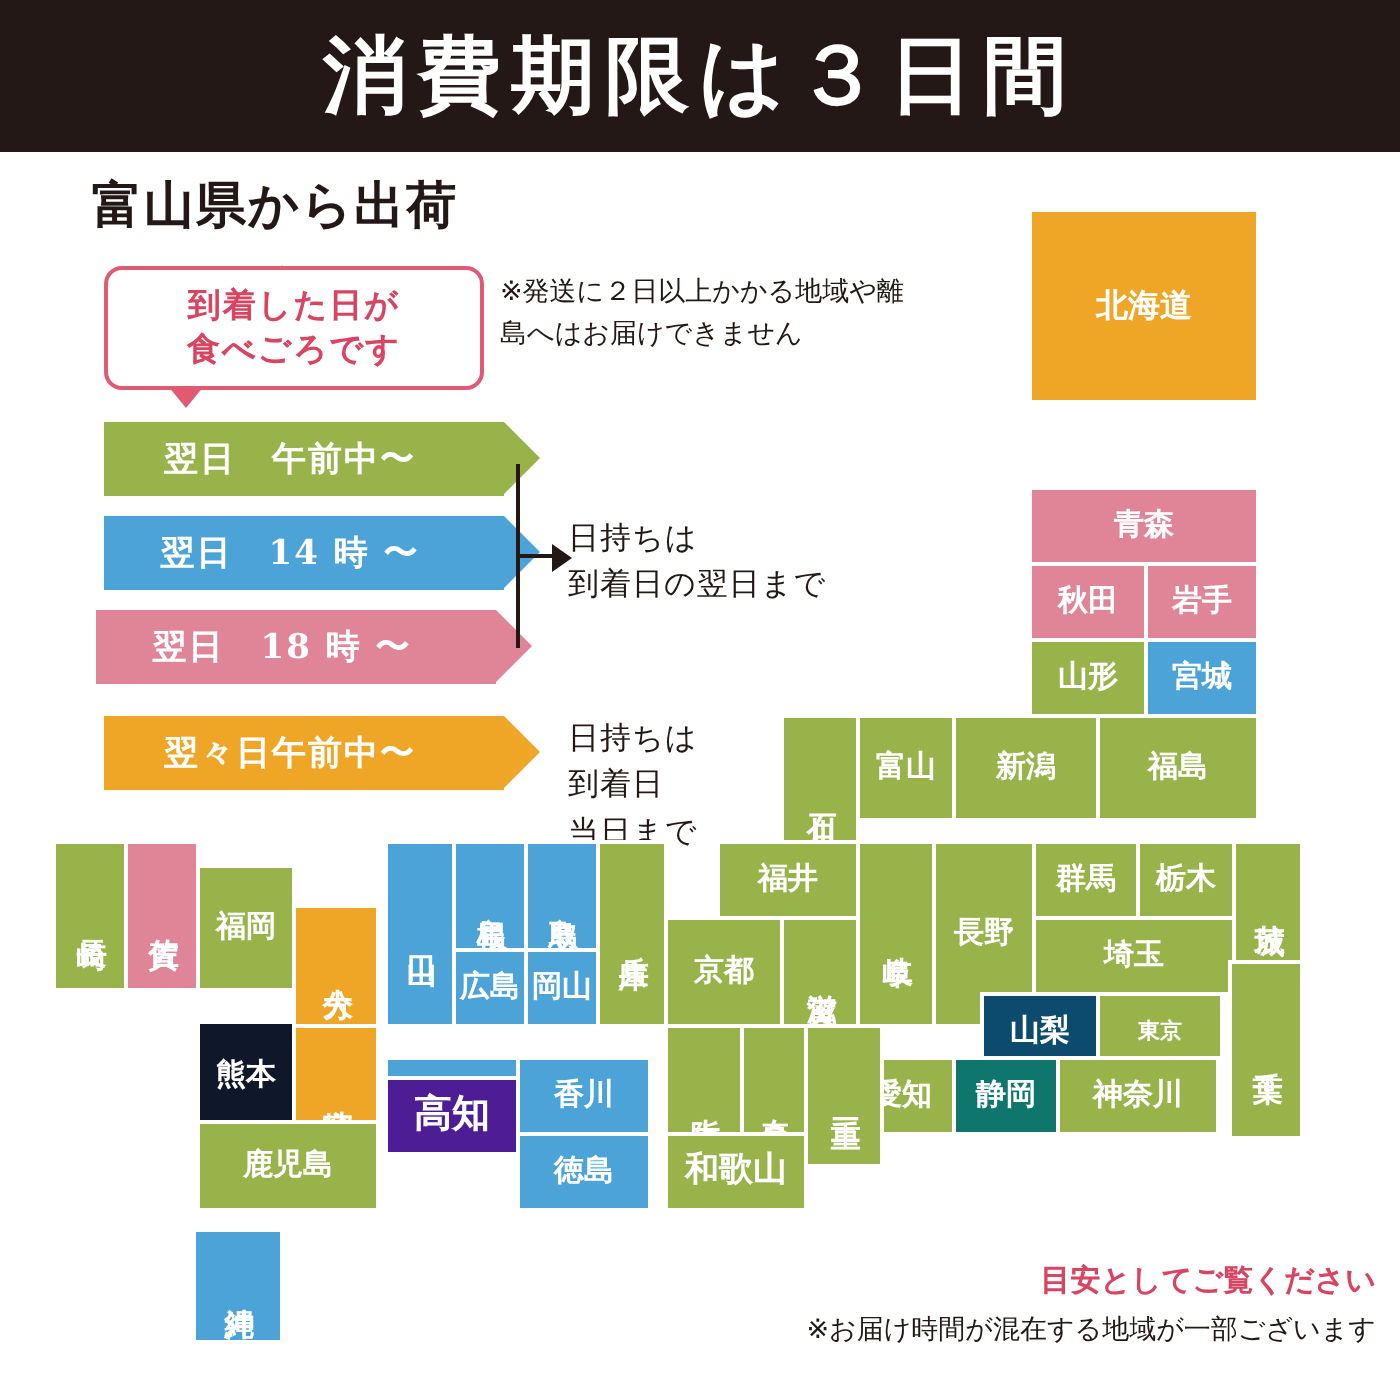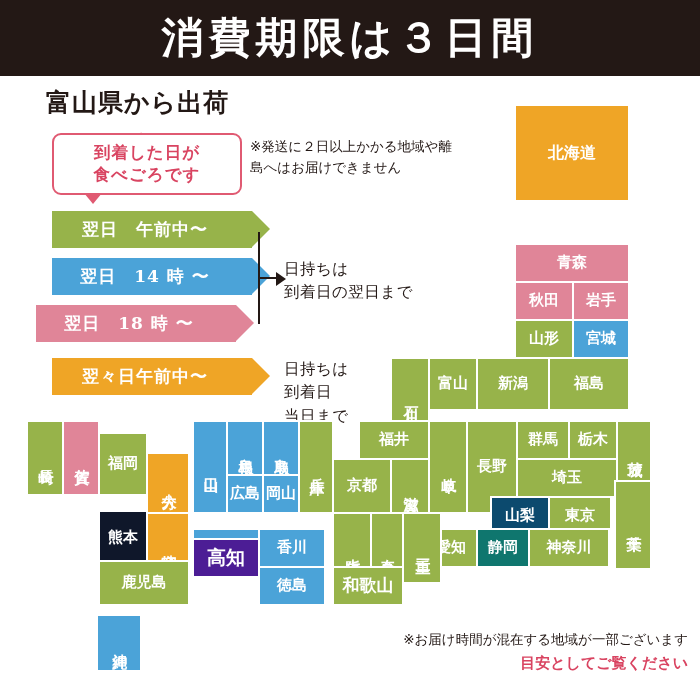--- a/index.html
+++ b/index.html
@@ -99,21 +99,21 @@
     position: absolute;
     right: -18px; top: 0;
     width: 0; height: 0;
     border-top: 18.5px solid transparent;
     border-bottom: 18.5px solid transparent;
   }
   #pill-0 { left: 52px; top: 211px; width: 186px; background: #97b34a; }
   #pill-0:after { border-left: 18px solid #97b34a; }
   #pill-1 { left: 52px; top: 258px; width: 186px; background: #4ba3d8; }
   #pill-1:after { border-left: 18px solid #4ba3d8; }
-  #pill-2 { left: 36px; top: 305px; width: 186px; background: #e08598; }
+  #pill-2 { left: 48px; top: 305px; width: 186px; background: #e08598; }
   #pill-2:after { border-left: 18px solid #e08598; }
   #pill-3 { left: 52px; top: 358px; width: 186px; background: #efa526; }
   #pill-3:after { border-left: 18px solid #efa526; }
 
   
   #brace-1 { left: 258px; top: 277px; width: 22px; height: 0; border-top: 2px solid #231815; }
   #brace-1b { left: 258px; top: 232px; width: 2px; height: 92px; background: #231815; }
   #brace-1c { left: 276px; top: 272px; width: 0; height: 0;
     border-top: 7px solid transparent; border-bottom: 7px solid transparent;
     border-left: 10px solid #231815; }
@@ -261,21 +261,21 @@
       </div>
       <div class="pref" style="left: 616px; top: 420px; width: 32px; height: 58px; background: rgb(151, 179, 74); font-size: 15px; writing-mode: vertical-rl; text-orientation: upright; letter-spacing: 1px;">
         <span>茨城</span>
       </div>
       <div class="pref" style="left: 516px; top: 458px; width: 98px; height: 36px; background: rgb(151, 179, 74); font-size: 15px;">
         <span>埼玉</span>
       </div>
       <div class="pref" style="left: 490px; top: 496px; width: 56px; height: 36px; background: #0c4a6e; font-size: 15px;">
         <span>山梨</span>
       </div>
-      <div class="pref" style="left: 548px; top: 496px; width: 60px; height: 36px; background: rgb(151, 179, 74); font-size: 15px;">
+      <div class="pref" style="left: 548px; top: 496px; width: 60px; height: 36px; background: rgb(151, 179, 74); font-size: 11px;">
         <span>東京</span>
       </div>
       <div class="pref" style="left: 614px; top: 480px; width: 34px; height: 86px; background: rgb(151, 179, 74); font-size: 15px; writing-mode: vertical-rl; text-orientation: upright; letter-spacing: 1px;">
         <span>千葉</span>
       </div>
       <div class="pref" style="left: 424px; top: 528px; width: 50px; height: 36px; background: rgb(151, 179, 74); font-size: 15px;">
         <span>愛知</span>
       </div>
       <div class="pref" style="left: 476px; top: 528px; width: 50px; height: 36px; background: #0f766e; font-size: 15px; text-align: center;">
         <span>静岡</span>
@@ -348,17 +348,17 @@
       </div>
       <div class="pref" style="left: 98px; top: 560px; width: 88px; height: 42px; background: rgb(151, 179, 74); font-size: 15px;">
         <span>鹿児島</span>
       </div>
       <div class="pref" style="left: 96px; top: 614px; width: 42px; height: 54px; background: rgb(75, 163, 216); font-size: 15px; writing-mode: vertical-rl; text-orientation: upright; letter-spacing: 1px;">
         <span>沖縄</span>
       </div>
     </div>
 
   <div class="abs" id="footer-note">
+    <span id="footer-strong">目安としてご覧ください</span>
     <span>※お届け時間が混在する地域が一部ございます</span>
-    <span id="footer-strong">目安としてご覧ください</span>
   </div>
 
 </div>
 
 </body></html>

